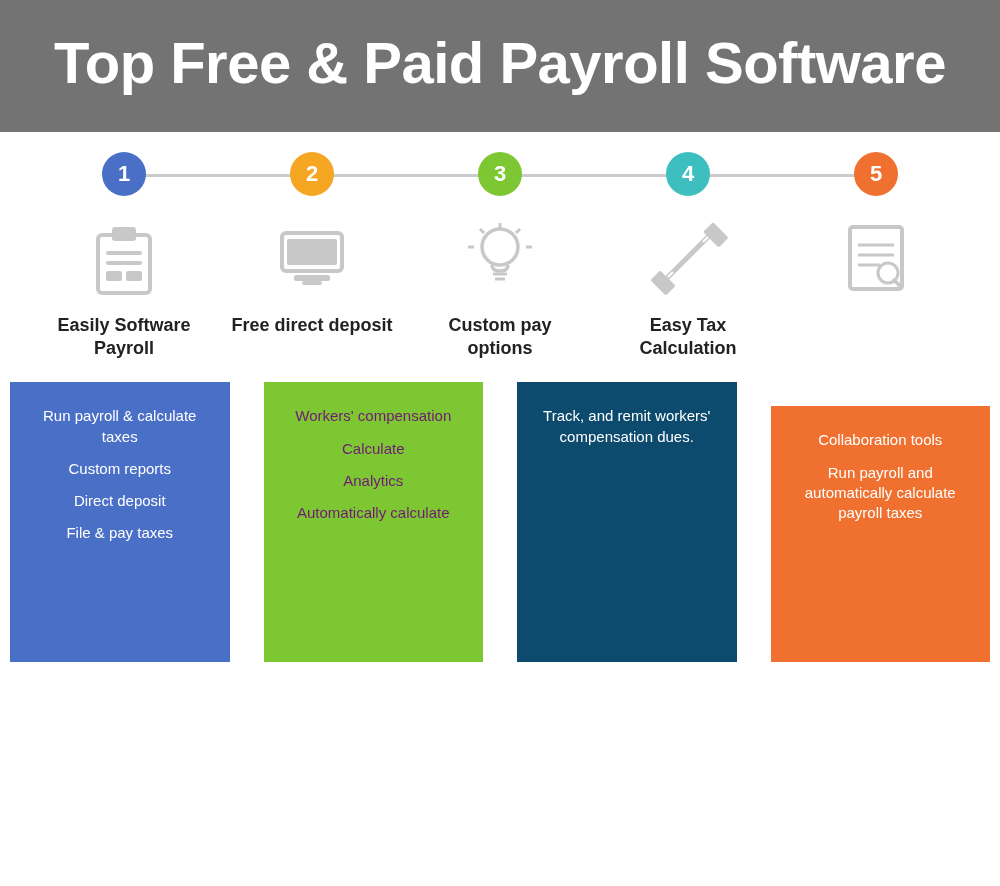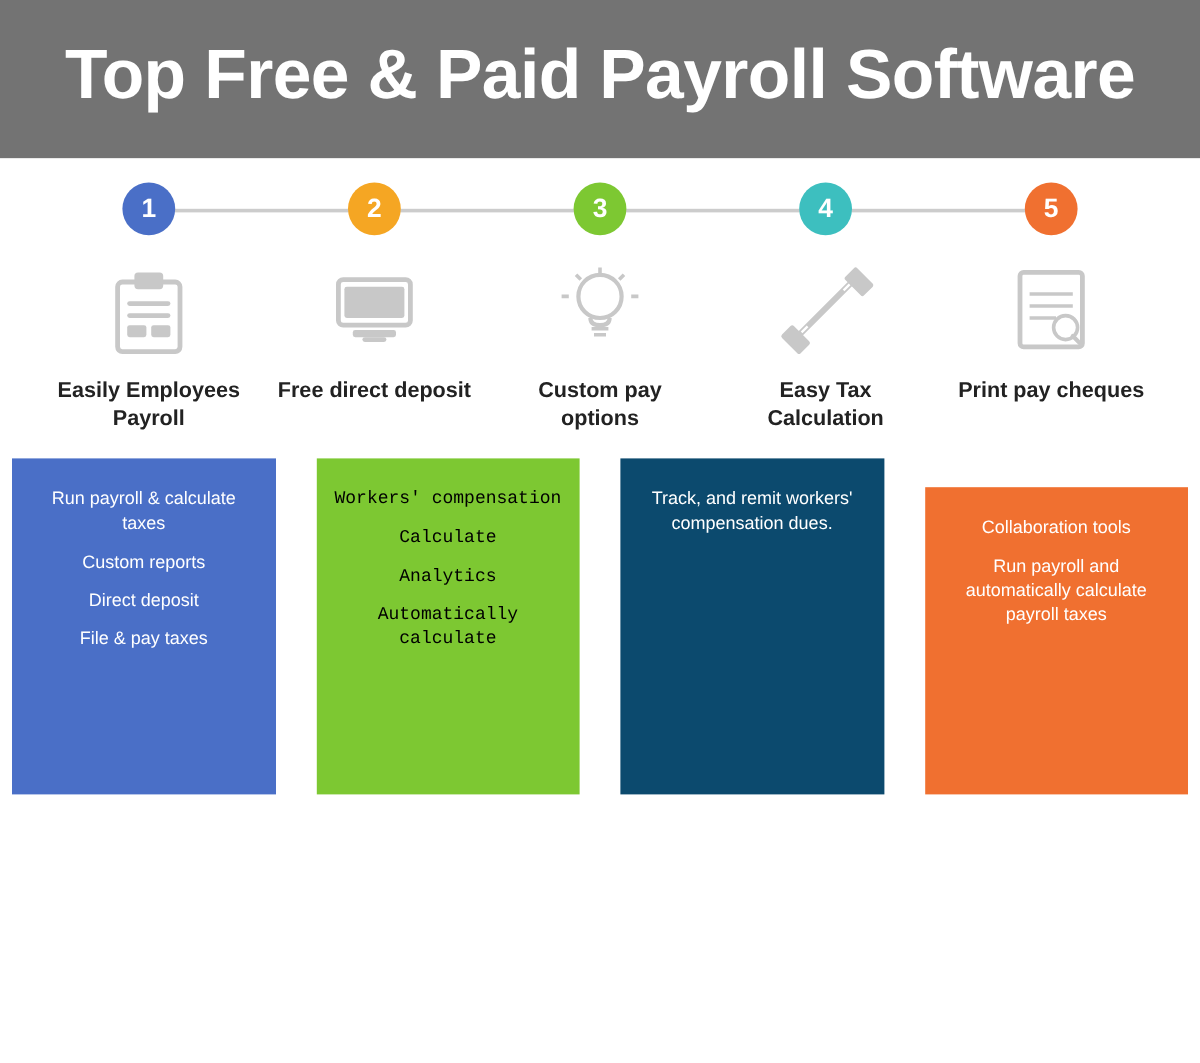--- a/index.html
+++ b/index.html
@@ -123,21 +123,21 @@
     }
 
     .col-blue { background-color: #4a6fc7; }
     .col-orange { background-color: #f5a623; }
     .col-green { background-color: #7dc832; }
     .col-teal { background-color: #0c4a6e; }
     .col-darkorange { background-color: #f07030; margin-top: 24px; }
 
     .col-orange .item,
     .col-orange .item { color: #222; }
-    .col-green .item { color: #000000; font-family: Liberation Mono, monospace; }
+    .col-green .item { color: #701a75; }
   </style>
 </head>
 <body>
 
 <div class="header">
   <h1>Top Free &amp; Paid Payroll Software</h1>
 </div>
 
 <div class="steps-section">
   <div class="steps-row">
@@ -147,21 +147,21 @@
     <div class="step-icon">
           <svg viewBox="0 0 80 80" fill="#c8c8c8">
     <rect x="14" y="18" width="52" height="58" rx="4" fill="none" stroke="#c8c8c8" stroke-width="4"></rect>
     <rect x="28" y="10" width="24" height="14" rx="3" fill="#c8c8c8"></rect>
     <rect x="22" y="34" width="36" height="4" rx="2"></rect>
     <rect x="22" y="44" width="36" height="4" rx="2"></rect>
     <rect x="22" y="54" width="16" height="10" rx="2"></rect>
     <rect x="42" y="54" width="16" height="10" rx="2"></rect>
   </svg>
         </div>
-    <div class="step-title">Easily Employees Payroll</div>
+    <div class="step-title">Easily Software Payroll</div>
   </div>
       <div class="step-col">
     <div class="step-badge badge-2">2</div>
     <div class="step-icon">
           <svg viewBox="0 0 80 80" fill="#c8c8c8">
     <rect x="10" y="16" width="60" height="38" rx="4" fill="none" stroke="#c8c8c8" stroke-width="4"></rect>
     <rect x="22" y="58" width="36" height="6" rx="2"></rect>
     <rect x="30" y="64" width="20" height="4" rx="2"></rect>
     <rect x="15" y="22" width="50" height="26" rx="2"></rect>
   </svg>
@@ -204,21 +204,20 @@
     <div class="step-icon">
           <svg viewBox="0 0 80 80" fill="#c8c8c8">
     <rect x="14" y="10" width="52" height="62" rx="3" fill="none" stroke="#c8c8c8" stroke-width="4"></rect>
     <line x1="22" y1="28" x2="58" y2="28" stroke="#c8c8c8" stroke-width="3"></line>
     <line x1="22" y1="38" x2="58" y2="38" stroke="#c8c8c8" stroke-width="3"></line>
     <line x1="22" y1="48" x2="44" y2="48" stroke="#c8c8c8" stroke-width="3"></line>
     <circle cx="52" cy="56" r="10" fill="none" stroke="#c8c8c8" stroke-width="3"></circle>
     <line x1="58" y1="63" x2="65" y2="70" stroke="#c8c8c8" stroke-width="3.5" stroke-linecap="round"></line>
   </svg>
         </div>
-    <div class="step-title">Print pay cheques</div>
   </div>
     </div>
   <div class="features-row">
 
   <div class="feature-col col-blue">
         <div class="item">Run payroll &amp; calculate taxes</div>
         <div class="item">Custom reports</div>
         <div class="item">Direct deposit</div>
         <div class="item">File &amp; pay taxes</div>
       </div>

